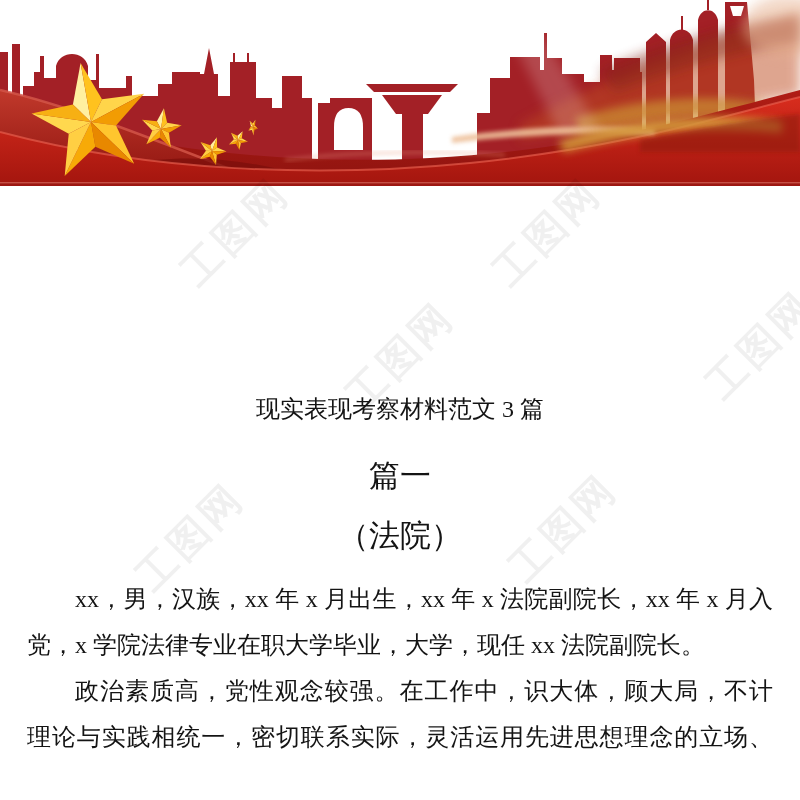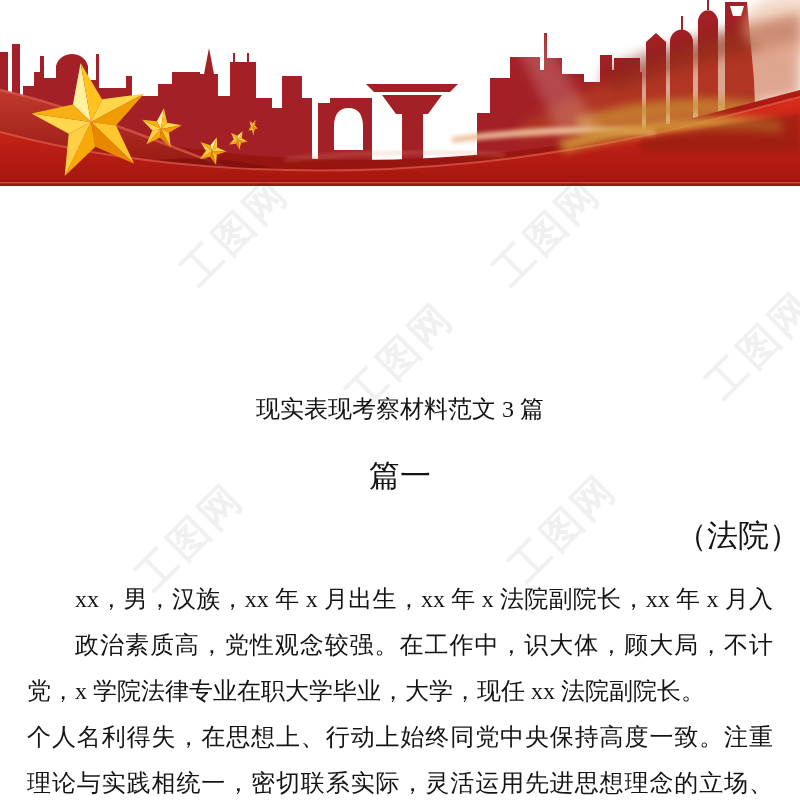--- a/index.html
+++ b/index.html
@@ -10,21 +10,21 @@
   .banner{position:absolute;top:0;left:0;z-index:0;display:block;}
   .wm-layer{position:absolute;inset:0;z-index:1;pointer-events:none;}
   .wm{
     position:absolute;font-size:40px;letter-spacing:4px;color:#000;opacity:.055;
     transform:translate(-50%,-50%) rotate(-45deg);white-space:nowrap;
     font-family:"Liberation Sans", sans-serif;font-weight:bold;
   }
   .content{position:absolute;top:186px;left:0;width:800px;z-index:2;color:#141414;}
   .title{margin:203px 0 0;text-align:center;font-size:24px;font-weight:normal;line-height:40px;}
   .section{margin:27px 0 0;text-align:center;font-size:31px;font-weight:normal;line-height:40px;}
-  .subsection{margin:18px 0 0;text-align:right;font-size:31px;font-weight:normal;line-height:44px;}
+  .subsection{margin:18px 0 0;text-align:center;font-size:31px;font-weight:normal;line-height:44px;}
   .bodytext{margin:18px 27px 0;font-size:24px;line-height:46px;}
   .ln{text-align:justify;text-align-last:justify;}
   .ln.endline{text-align-last:left;}
   .ln.indent{text-indent:48px;}
 </style>
 </head>
 <body>
 
 <div class="page">
 
@@ -122,20 +122,19 @@
     <div class="wm" style="left:563px;top:528px">工图网</div>
   </div>
 
   <div class="content">
     <h1 class="title">现实表现考察材料范文 3 篇</h1>
     <h2 class="section">篇一</h2>
     <h3 class="subsection">（法院）</h3>
 
     <div class="bodytext">
       <div class="ln indent">xx，男，汉族，xx 年 x 月出生，xx 年 x 法院副院长，xx 年 x 月入</div>
+      <div class="ln endline">党，x 学院法律专业在职大学毕业，大学，现任 xx 法院副院长。</div>
       <div class="ln indent">政治素质高，党性观念较强。在工作中，识大体，顾大局，不计</div>
-      <div class="ln endline">党，x 学院法律专业在职大学毕业，大学，现任 xx 法院副院长。</div>
-      <div class="ln">个人名利得失，在思想上、行动上始终同党中央保持高度一致。注重</div>
       <div class="ln">理论与实践相统一，密切联系实际，灵活运用先进思想理念的立场、</div>
     </div>
   </div>
 
 </div>
 
 </body></html>

